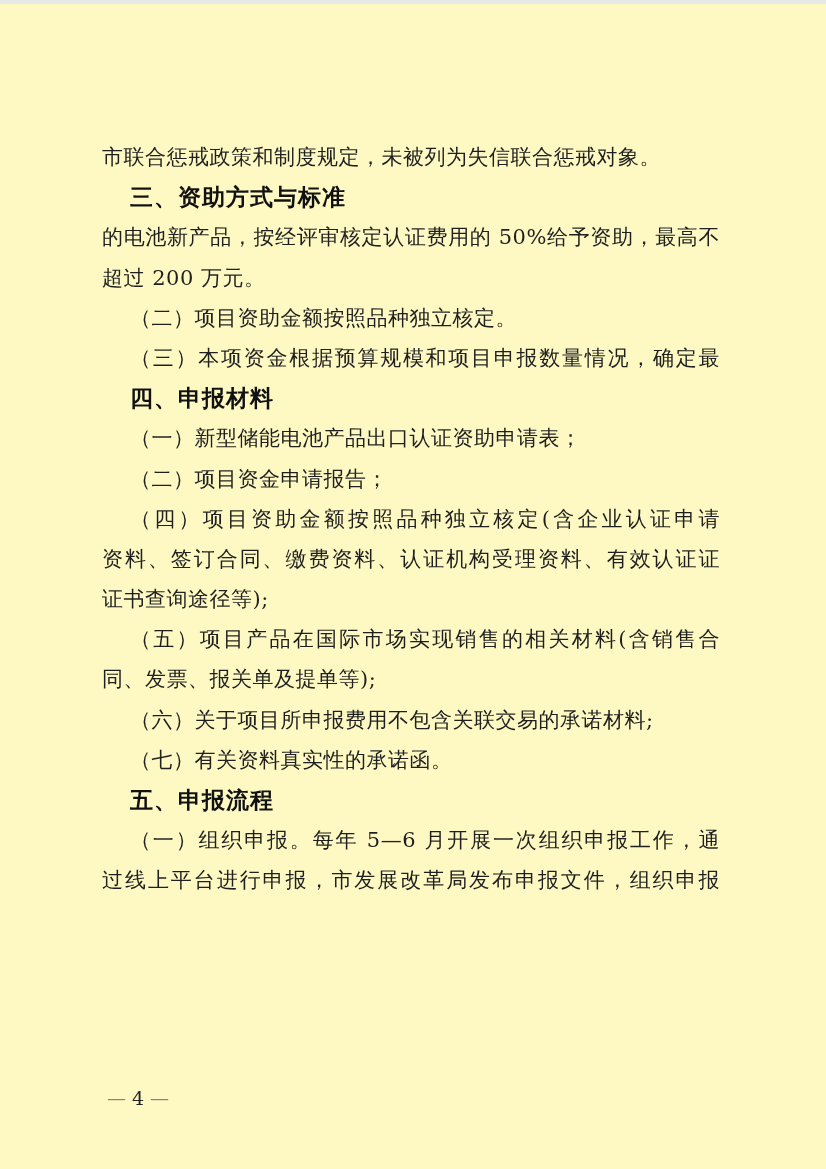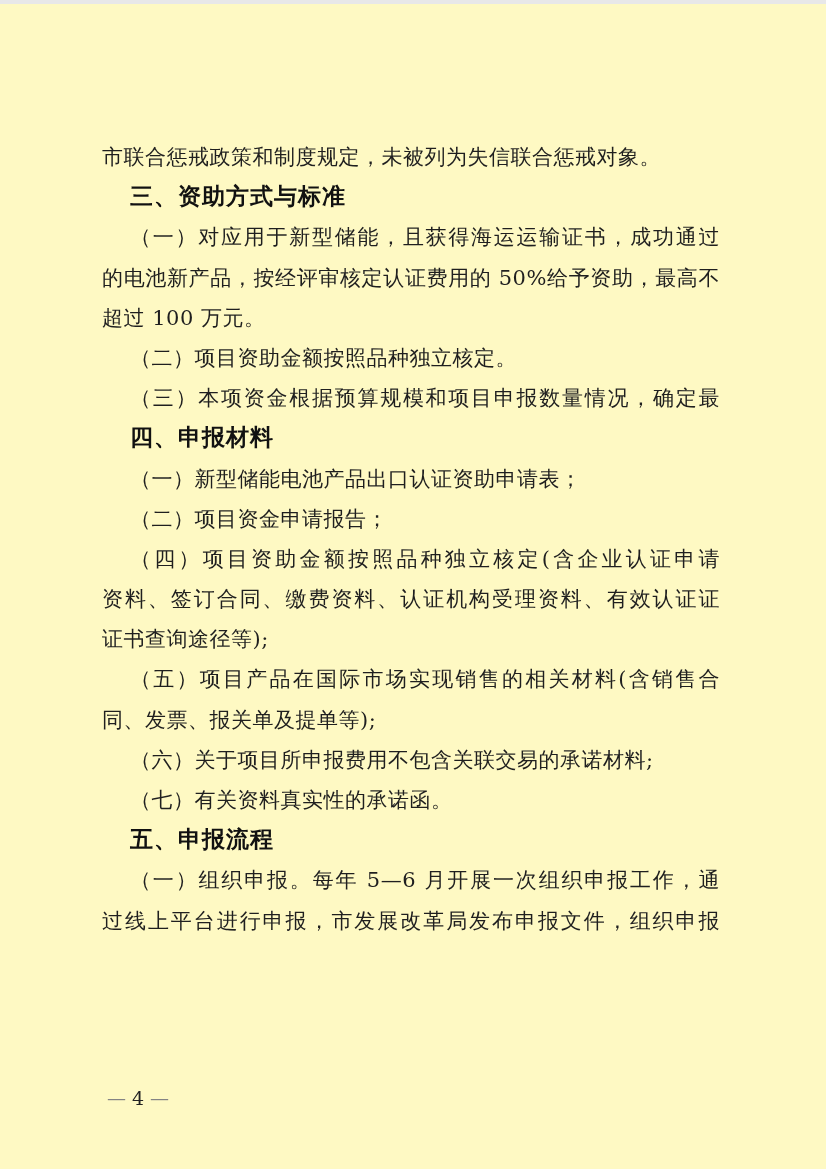--- a/index.html
+++ b/index.html
@@ -36,21 +36,21 @@
     white-space: normal;
     text-align-last: justify;
   }
   .line.end {
     text-align-last: left;
   }
   .line.indent {
     text-indent: 28px;
   }
   .line.heading {
-    font-family: Liberation Serif, serif;
+    font-family: Liberation Sans, sans-serif;
     font-weight: 700;
     font-size: 23px;
     letter-spacing: 1px;
     color: #111111;
   }
   .footer {
     position: absolute;
     left: 107px;
     top: 1082px;
     height: 24px;
@@ -68,23 +68,22 @@
   }
 </style>
 </head>
 <body>
 
 <div class="page">
 
   <div class="text-column">
     <div class="line end">市联合惩戒政策和制度规定，未被列为失信联合惩戒对象。</div>
     <div class="line heading indent end">三、资助方式与标准</div>
-    <div class="line indent fill">（一）对应用于新型储能，且获得海运运输证书，成功通过</div>
     <div class="line fill">的电池新产品，按经评审核定认证费用的 50%给予资助，最高不</div>
-    <div class="line end">超过 100 万元。</div>
+    <div class="line end">超过 200 万元。</div>
     <div class="line indent end">（二）项目资助金额按照品种独立核定。</div>
     <div class="line indent fill">（三）本项资金根据预算规模和项目申报数量情况，确定最</div>
     <div class="line heading indent end">四、申报材料</div>
     <div class="line indent end">（一）新型储能电池产品出口认证资助申请表；</div>
     <div class="line indent end">（二）项目资金申请报告；</div>
     <div class="line indent fill">（四）项目资助金额按照品种独立核定(含企业认证申请</div>
     <div class="line fill">资料、签订合同、缴费资料、认证机构受理资料、有效认证证书、</div>
     <div class="line end">证书查询途径等);</div>
     <div class="line indent fill">（五）项目产品在国际市场实现销售的相关材料(含销售合</div>
     <div class="line end">同、发票、报关单及提单等);</div>

